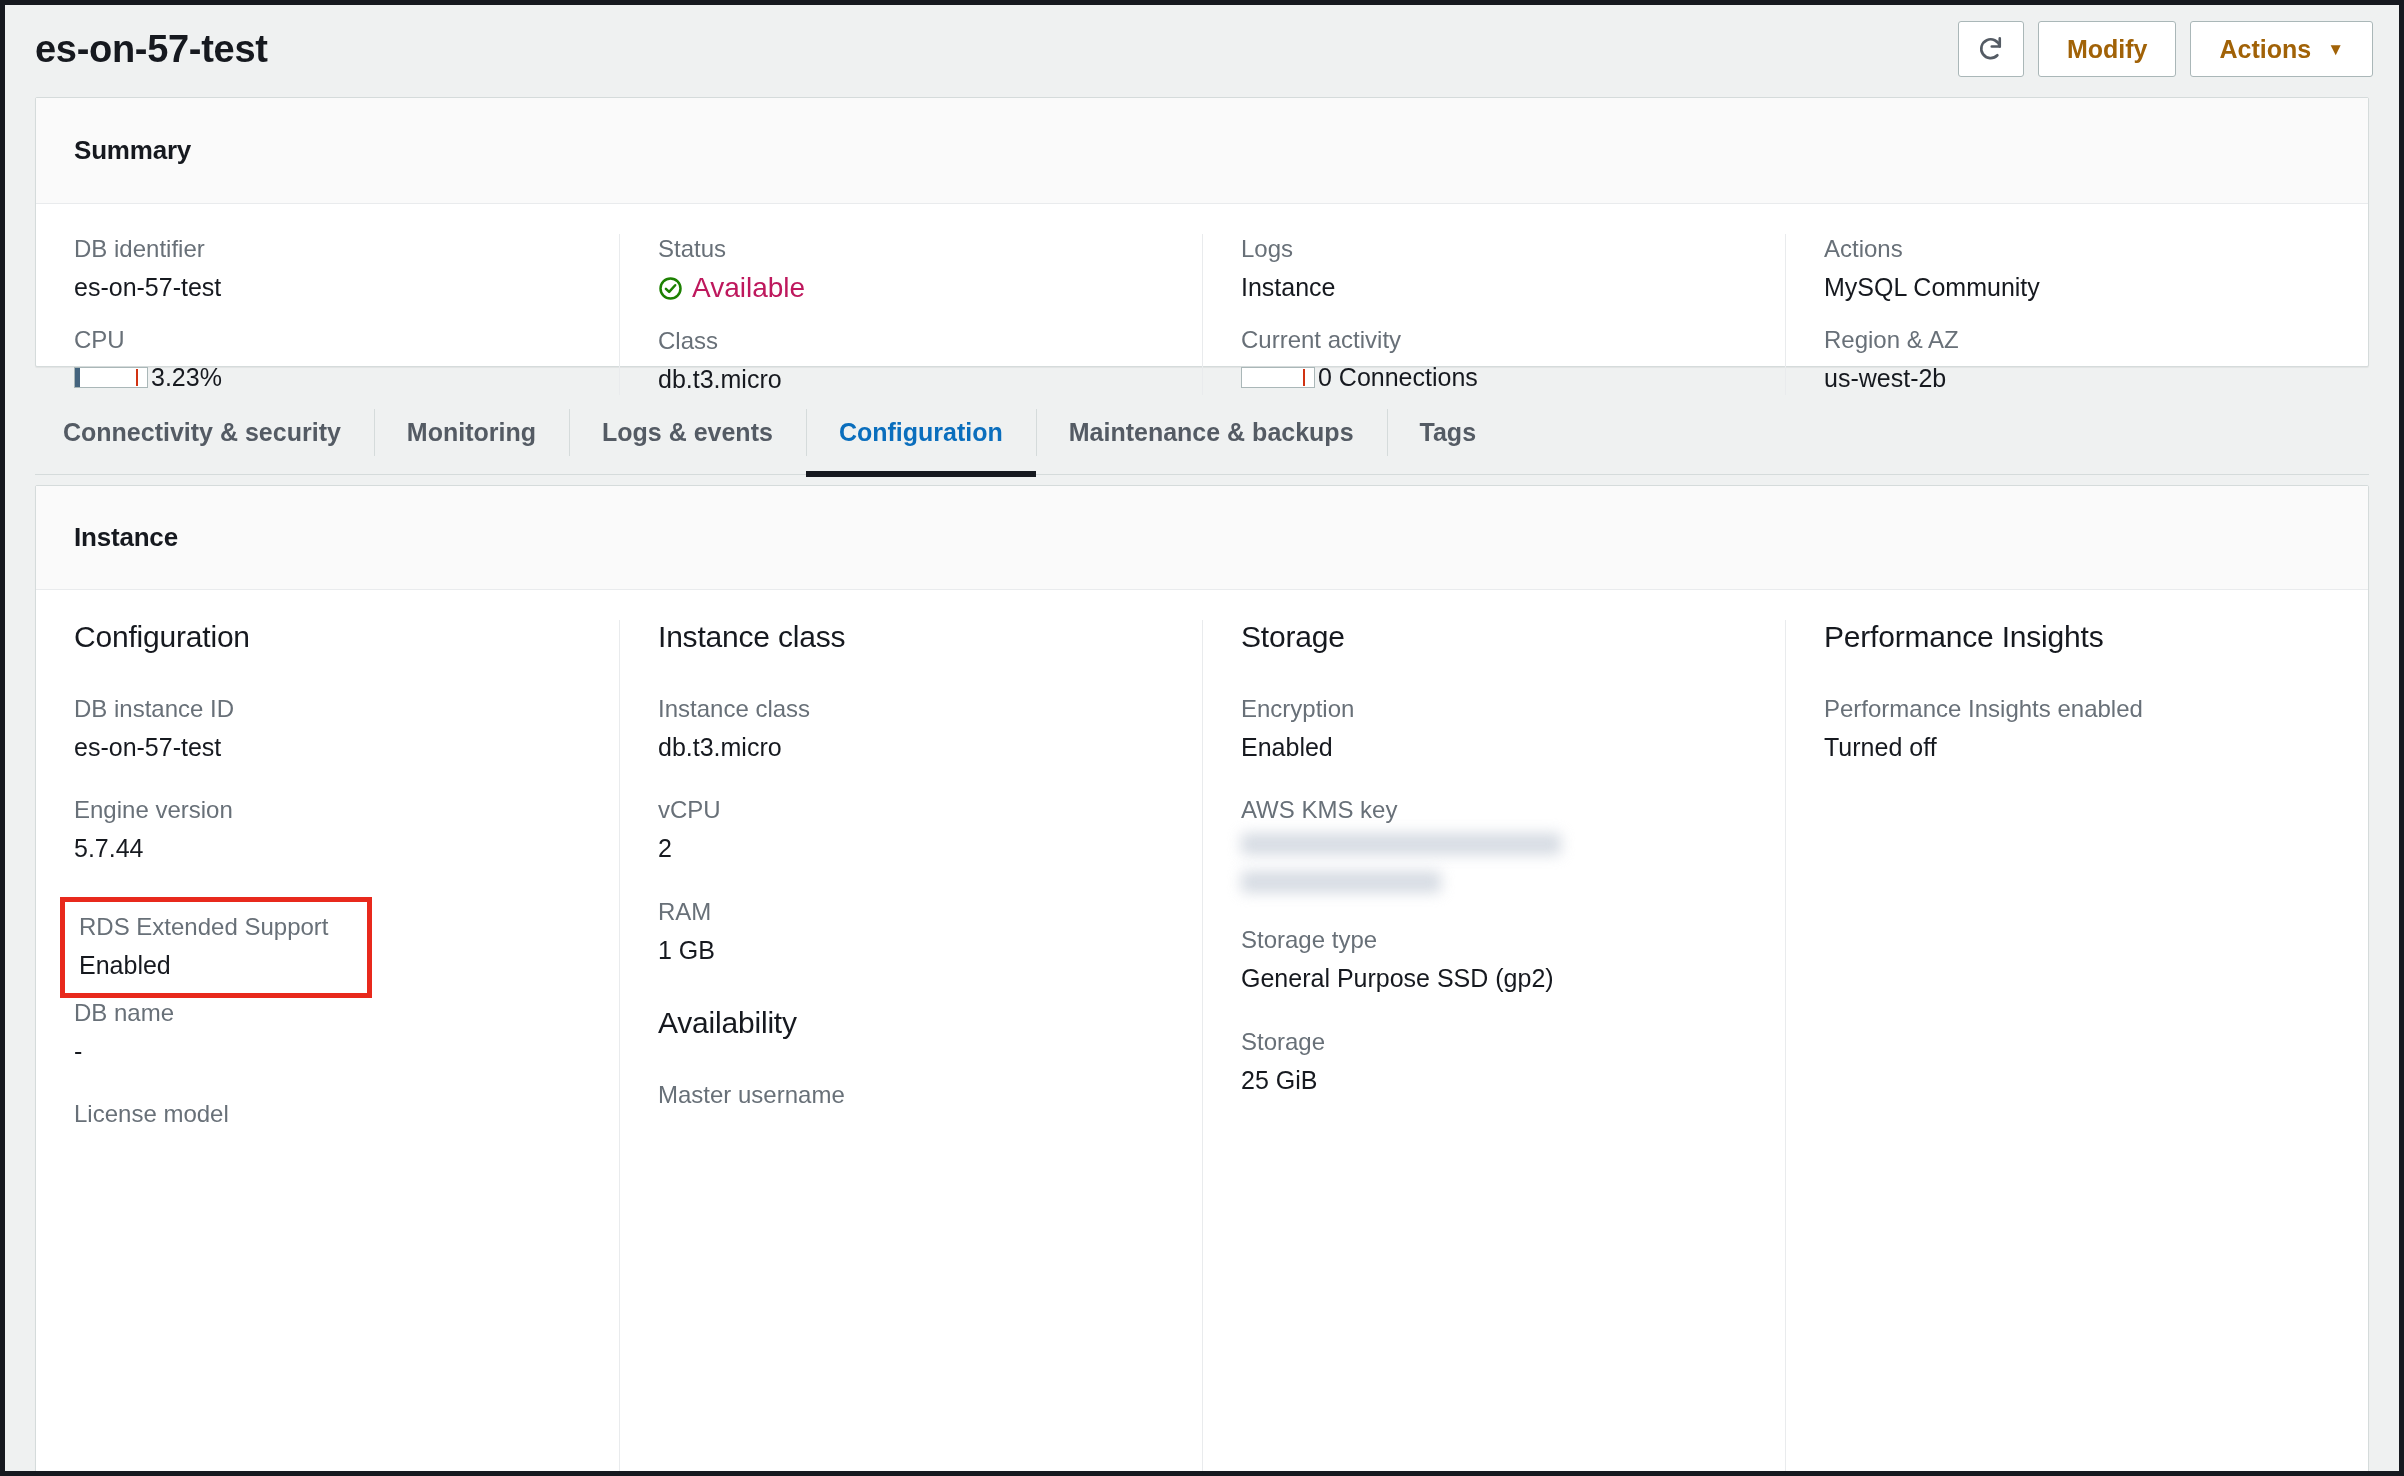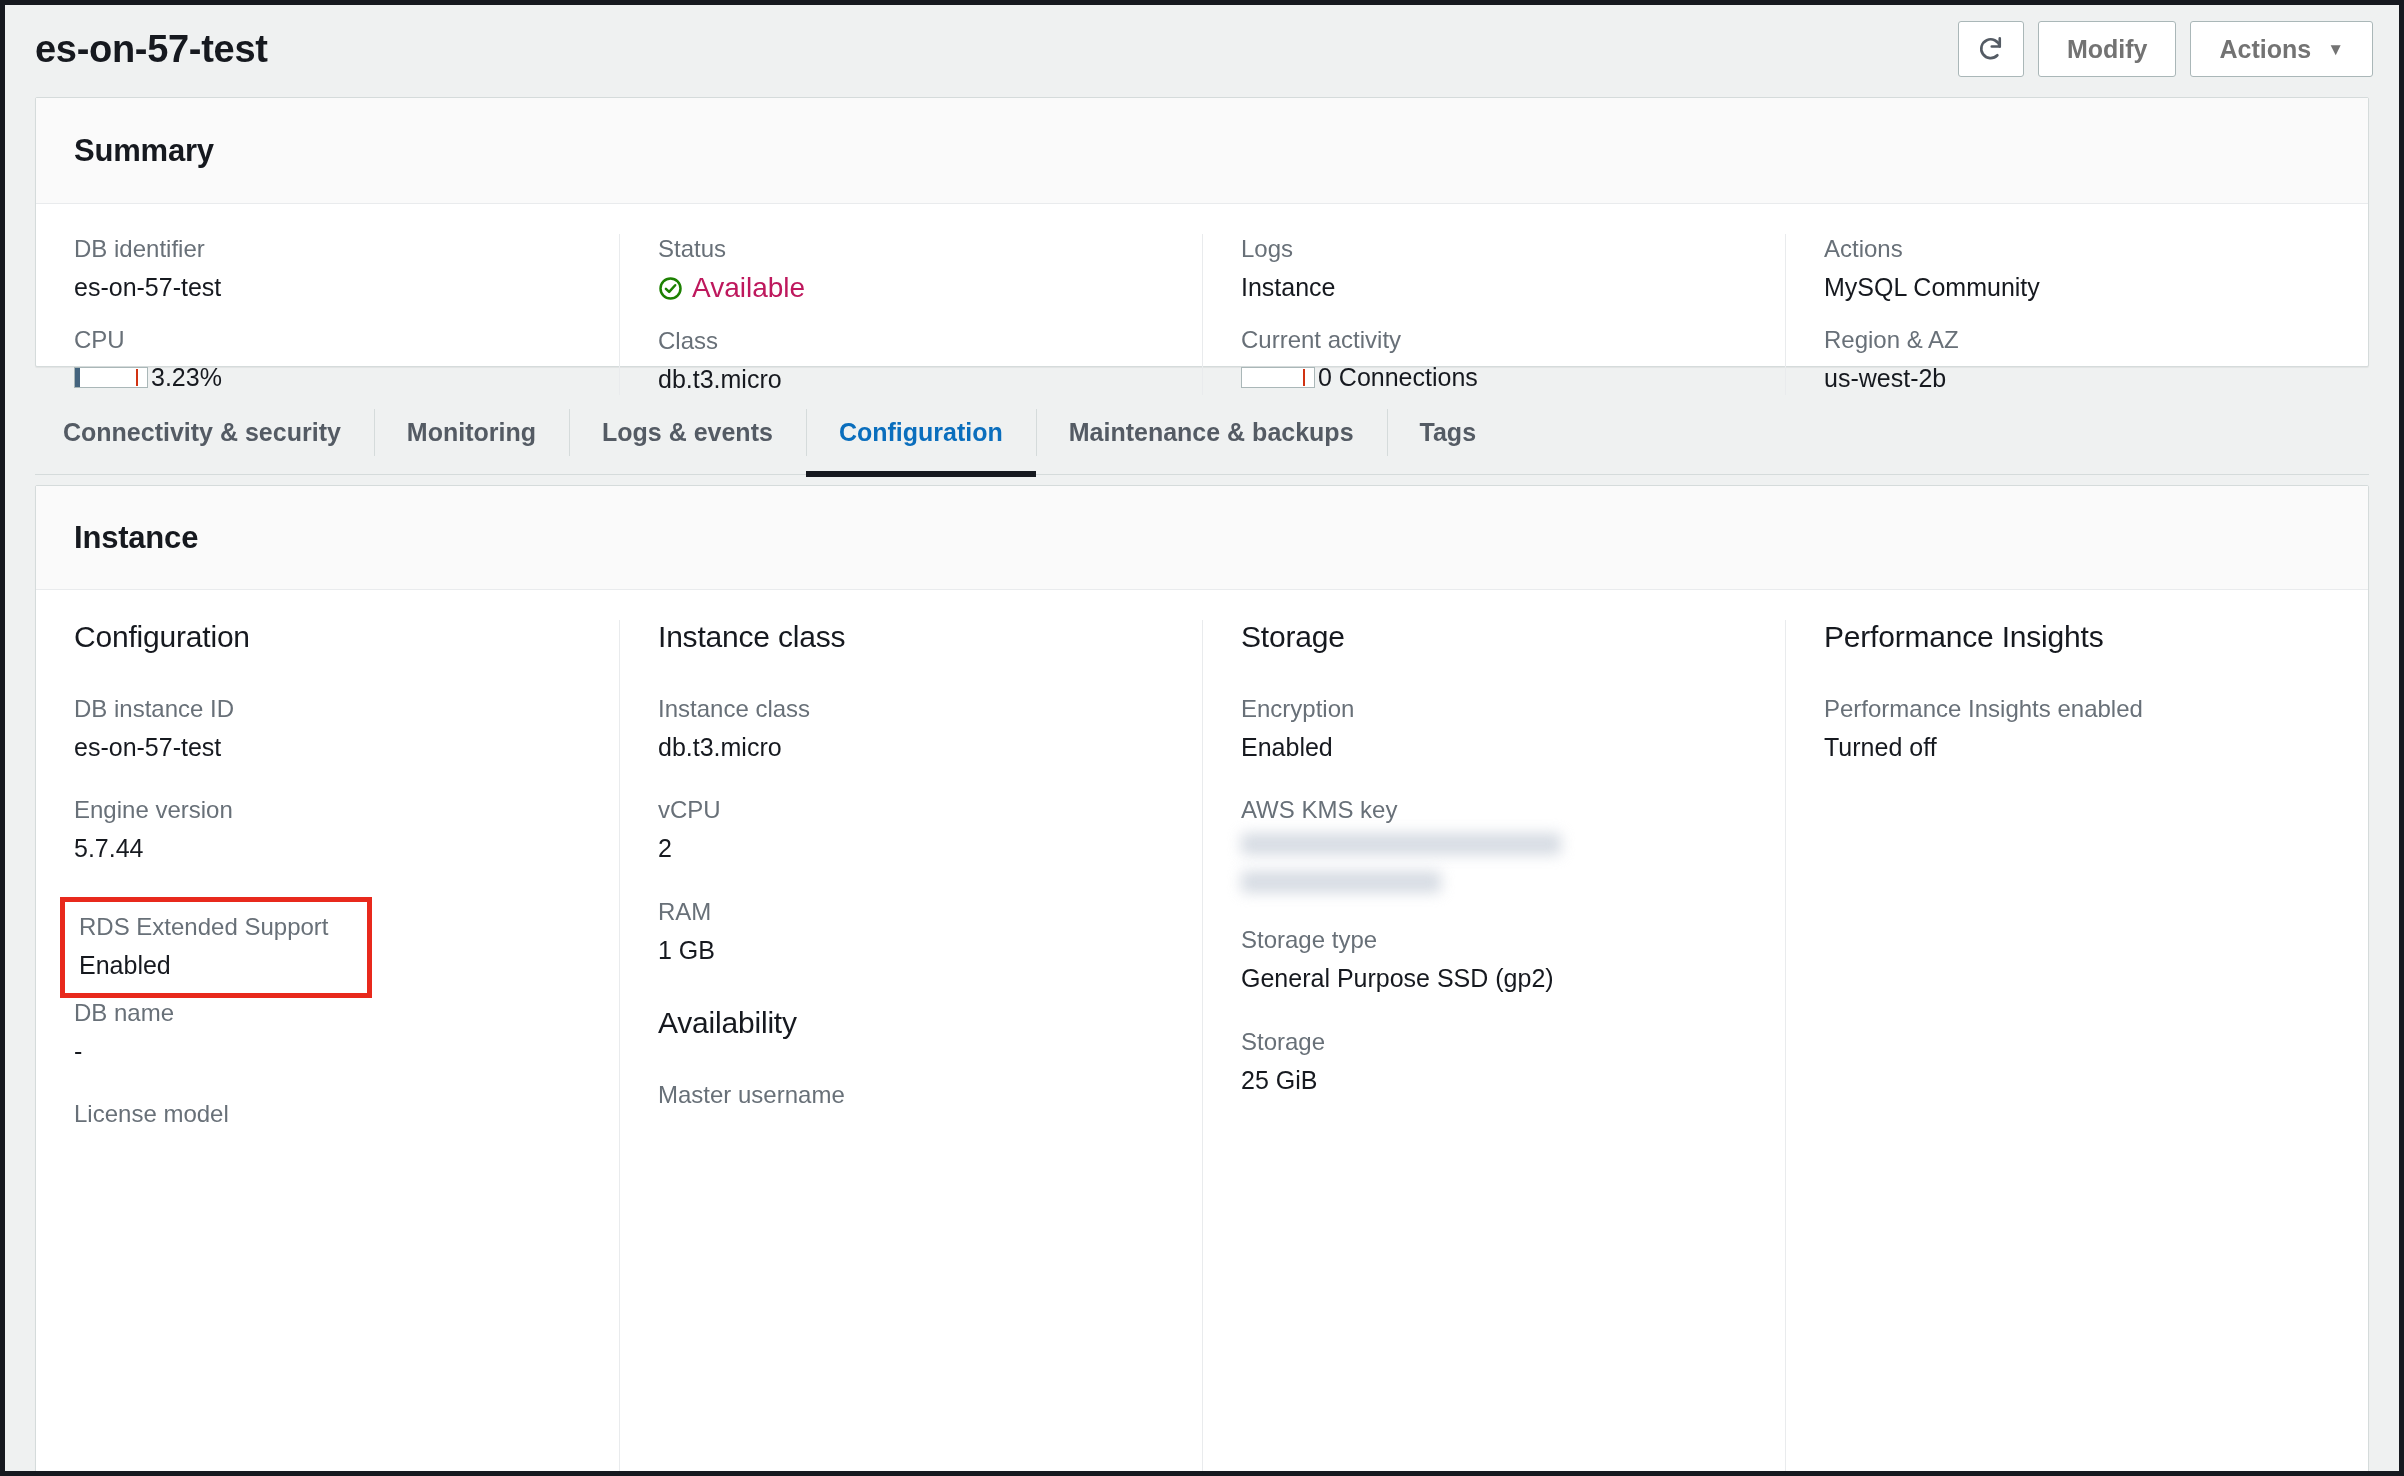--- a/index.html
+++ b/index.html
@@ -34,21 +34,21 @@
     margin-left: auto;
     display: flex; align-items: center; gap: 14px;
   }
   .btn {
     height: 56px;
     background: #ffffff;
     border: 1.5px solid #aab7b8;
     border-radius: 3px;
     display: flex; align-items: center; justify-content: center;
     padding: 0 28px;
-    font-size: 25px; font-weight: 700; color: #737373;
+    font-size: 25px; font-weight: 700; color: #a16207;
     white-space: nowrap;
     cursor: pointer;
   }
   .btn-icon { padding: 0; width: 66px; }
   .btn .caret {
     margin-left: 16px; font-size: 17px; line-height: 1;
   }
   .refresh-svg { width: 30px; height: 30px; display: block; }
 
   
@@ -61,21 +61,21 @@
     border-radius: 2px;
     box-shadow: 0 1px 1px rgba(0,0,0,0.06);
   }
   .card-header {
     background: #fafafa;
     border-bottom: 1px solid #e9ebed;
     display: flex; align-items: center;
     padding-left: 38px;
   }
   .card-header-title {
-    font-size: 31px; font-weight: 700; color: #16191f;
+    font-size: 26px; font-weight: 700; color: #16191f;
     letter-spacing: -0.2px;
   }
   .card-body { padding: 0; }
 
   
   #summary-card { top: 92px; height: 270px; }
   #summary-card .card-header { height: 106px; }
   .summary-grid {
     display: grid;
     grid-template-columns: 1fr 1fr 1fr 1fr;

